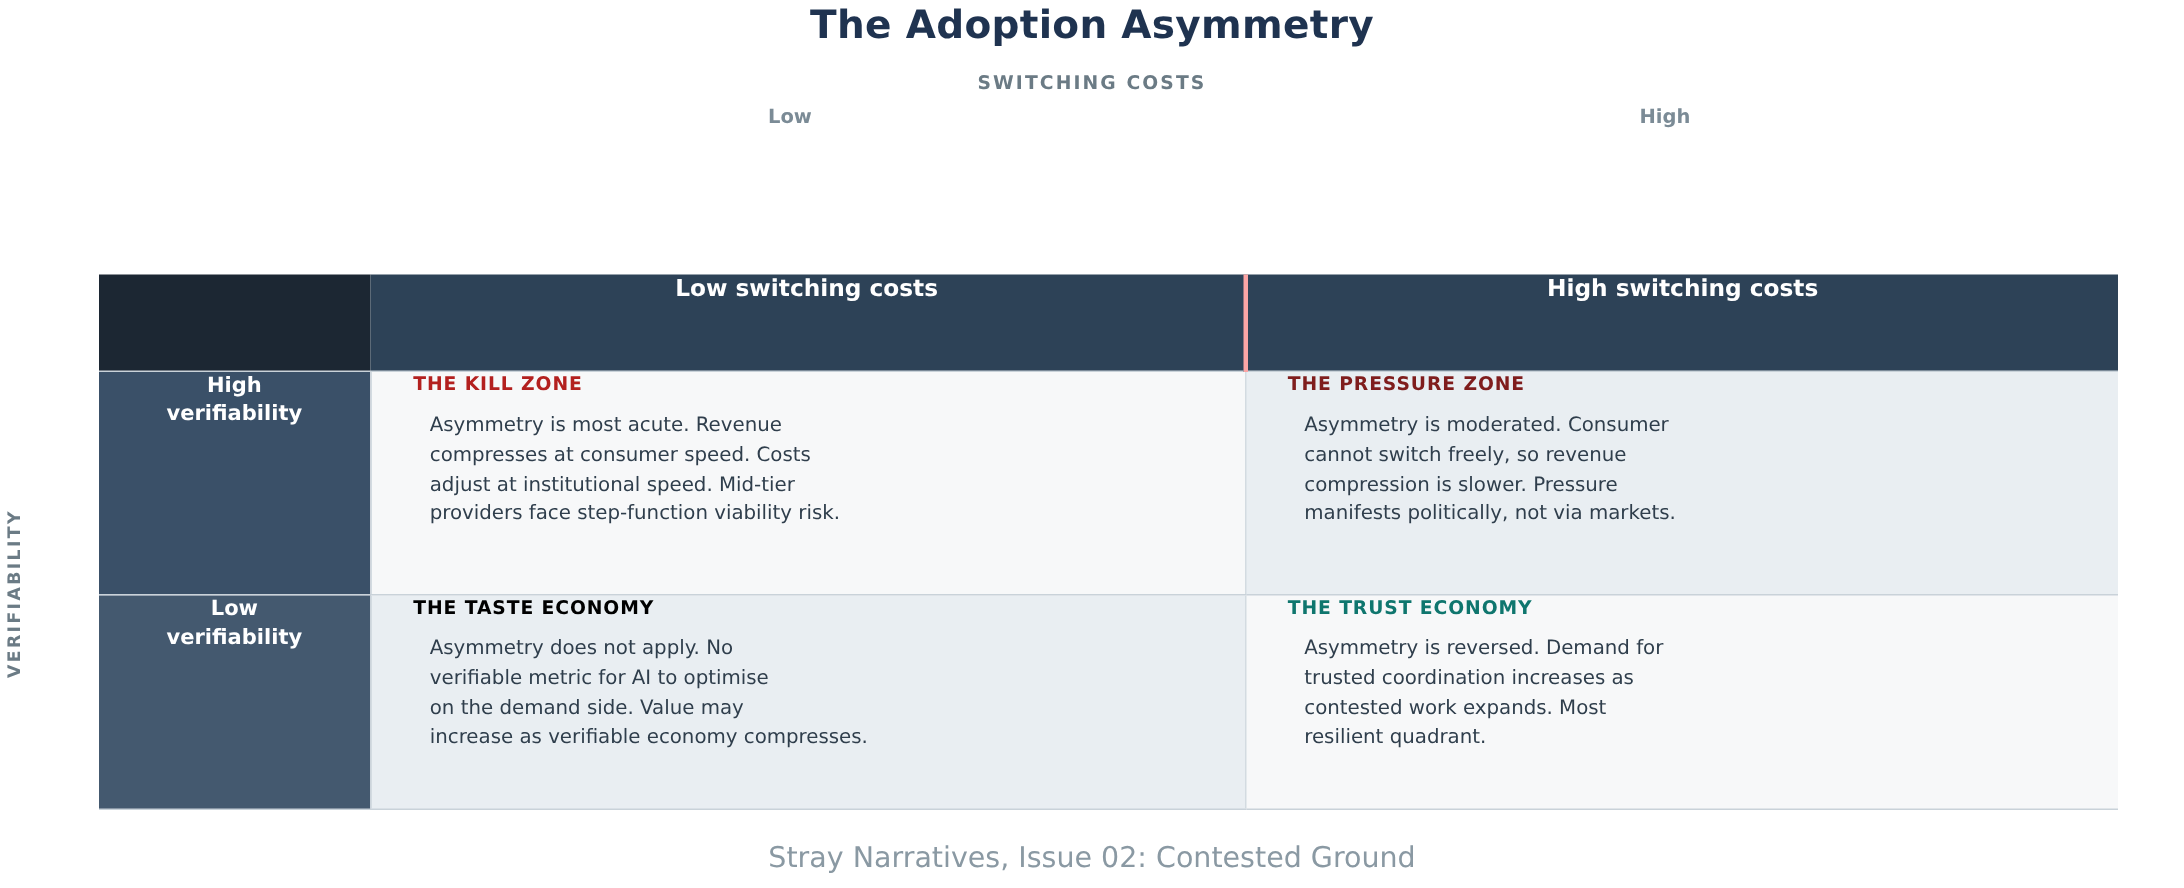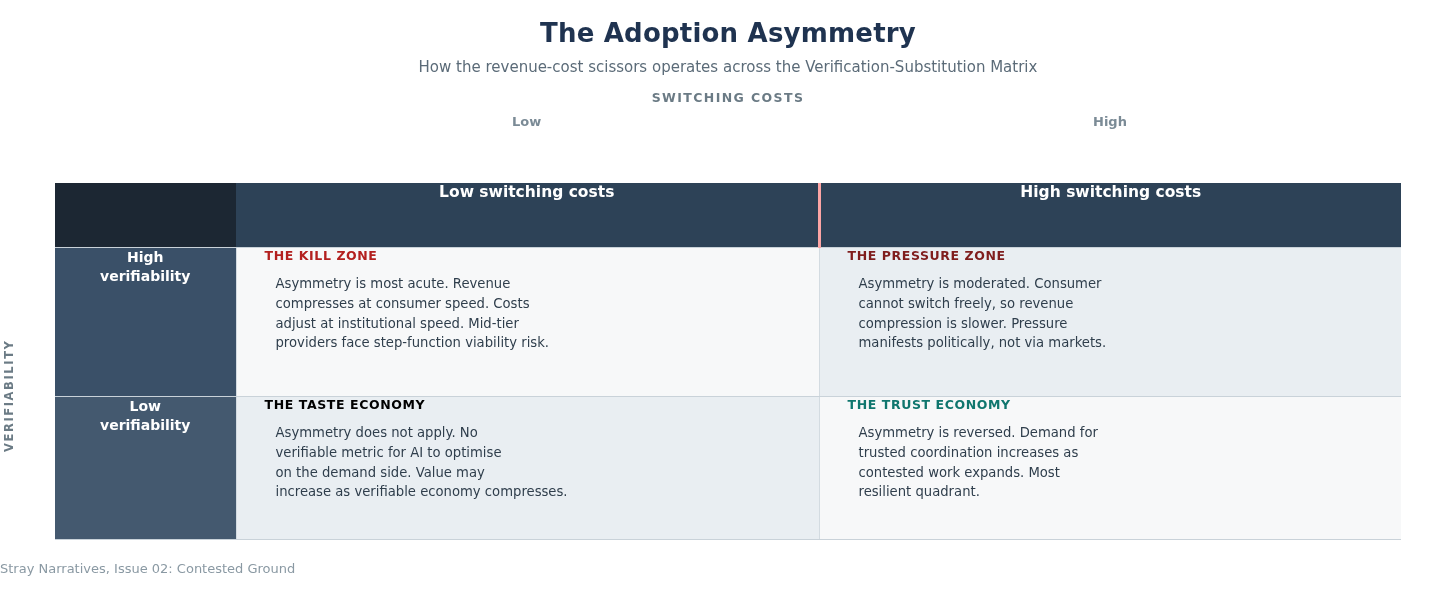--- a/index.html
+++ b/index.html
@@ -10,21 +10,21 @@
     width: 1456px;
     height: 592px;
     background: #ffffff;
     font-family: "DejaVu Sans", "Liberation Sans", sans-serif;
     position: relative;
     overflow: hidden;
   }
 
   
   .header {
-    padding-top: 18px;
+    padding-top: 2px;
     text-align: center;
   }
   .chart-title {
     font-size: 26px;
     font-weight: bold;
     color: #1f3350;
     letter-spacing: 0.2px;
     line-height: 1.2;
     margin: 0;
   }
@@ -71,21 +71,21 @@
     color: #6b7b85;
     text-transform: uppercase;
     transform: rotate(-90deg);
     transform-origin: left top;
     white-space: nowrap;
   }
 
   
   .matrix-wrap {
     position: absolute;
-    left: 55px;
+    left: 66px;
     top: 183px;
     width: 1346px;
   }
   table.matrix {
     width: 100%;
     border-collapse: collapse;
     table-layout: fixed;
   }
   table.matrix td, table.matrix th {
     padding: 0;
@@ -152,30 +152,30 @@
     white-space: pre-line;
     padding-left: 39px;
   }
 
   
   .footer {
     position: absolute;
     left: 0;
     top: 561px;
     width: 100%;
-    font-size: 13px;
+    text-align: center;
+    font-size: 19px;
     color: #8a99a3;
   }
 </style>
 </head>
 <body>
 
 <div class="header">
   <div class="chart-title">The Adoption Asymmetry</div>
-  <div class="chart-subtitle">How the revenue-cost scissors operates across the Verification-Substitution Matrix</div>
 </div>
 
 <div class="axis-top">
   <div class="axis-top-title">SWITCHING COSTS</div>
   <div class="axis-tick low">Low</div>
   <div class="axis-tick high">High</div>
 </div>
 
 <div class="axis-left">VERIFIABILITY</div>
 

